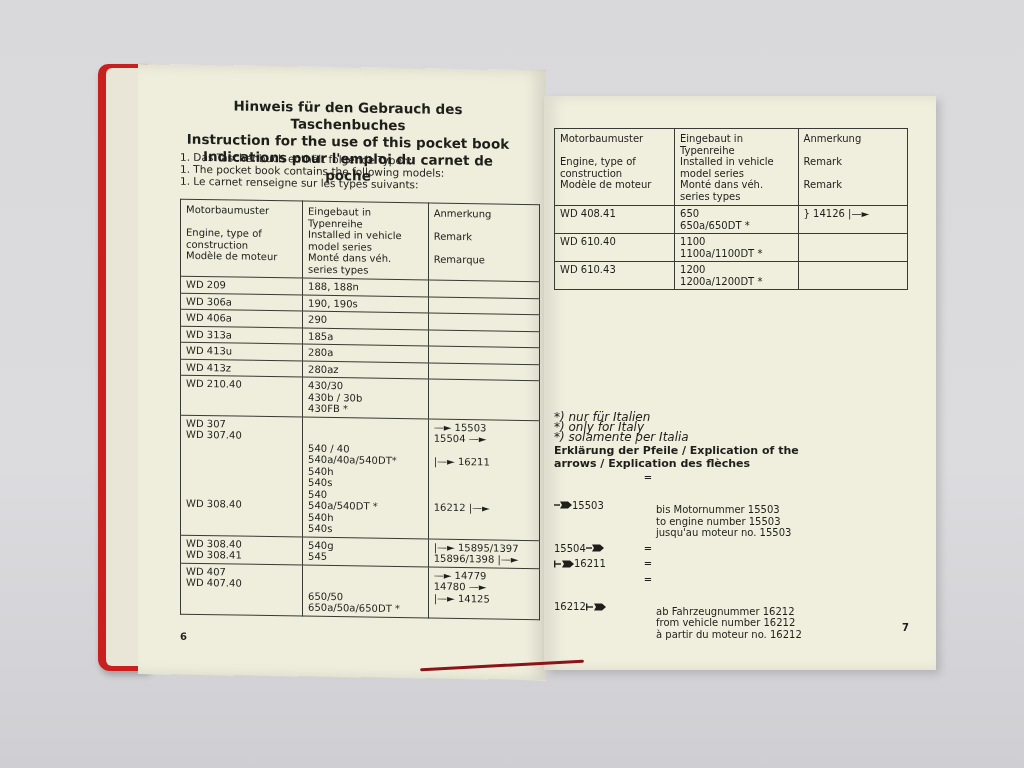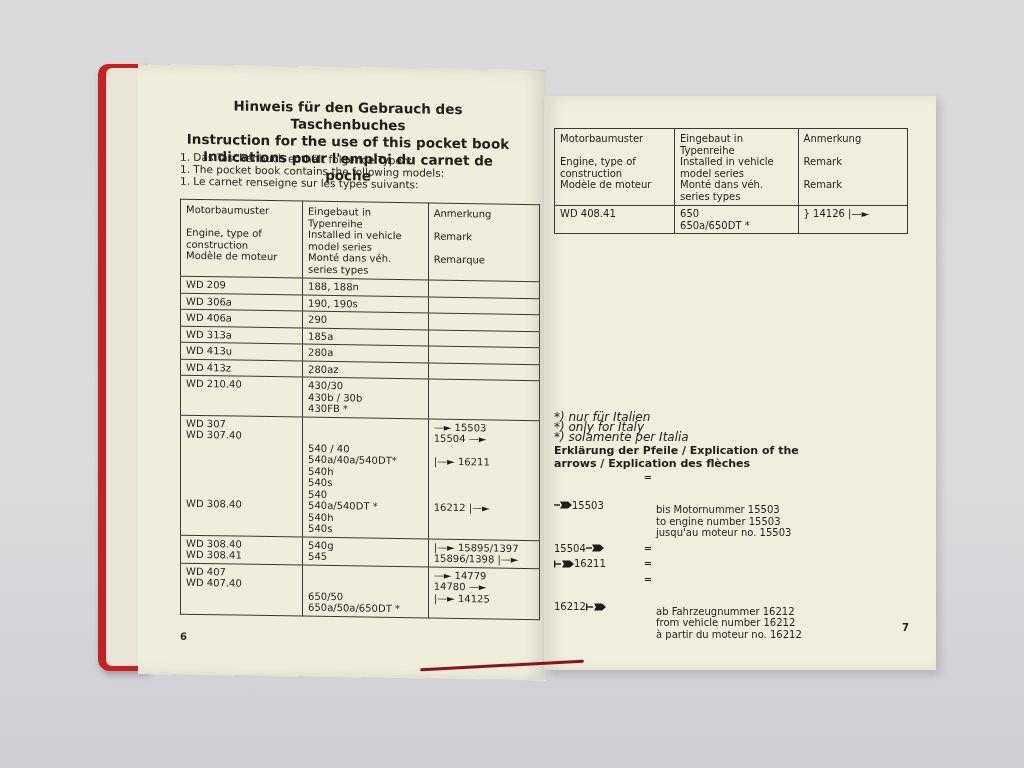--- a/index.html
+++ b/index.html
@@ -213,20 +213,32 @@
 
 Remark
 
 Remark</td>
       </tr>
       <tr>
         <td class="cell-lines">WD 408.41</td>
         <td class="cell-lines">650
 650a/650DT *</td>
         <td class="remark">} 14126 |—►</td>
+      </tr>
+      <tr>
+        <td class="cell-lines">WD 610.40</td>
+        <td class="cell-lines">1100
+1100a/1100DT *</td>
+        <td class="remark"></td>
+      </tr>
+      <tr>
+        <td class="cell-lines">WD 610.43</td>
+        <td class="cell-lines">1200
+1200a/1200DT *</td>
+        <td class="remark"></td>
       </tr>
     </tbody>
       </table>
   </div>
 
   <div class="footnotes">
     <div>*) nur für Italien</div>
     <div>*) only for Italy</div>
     <div>*) solamente per Italia</div>
   </div>

